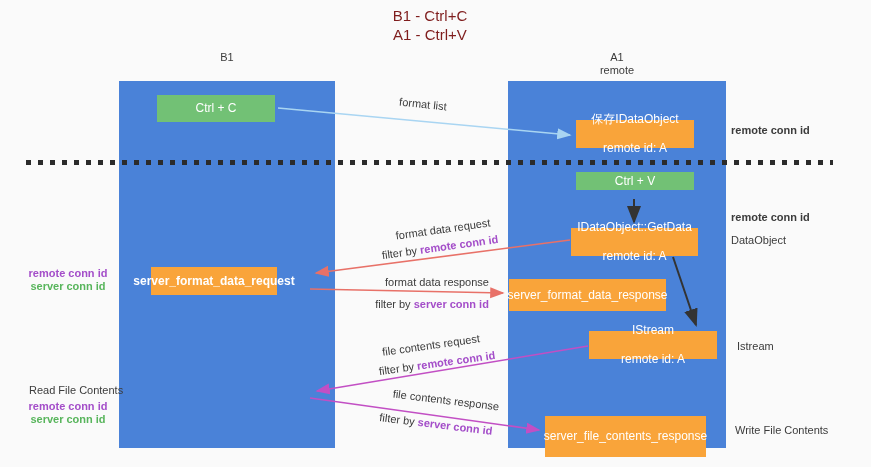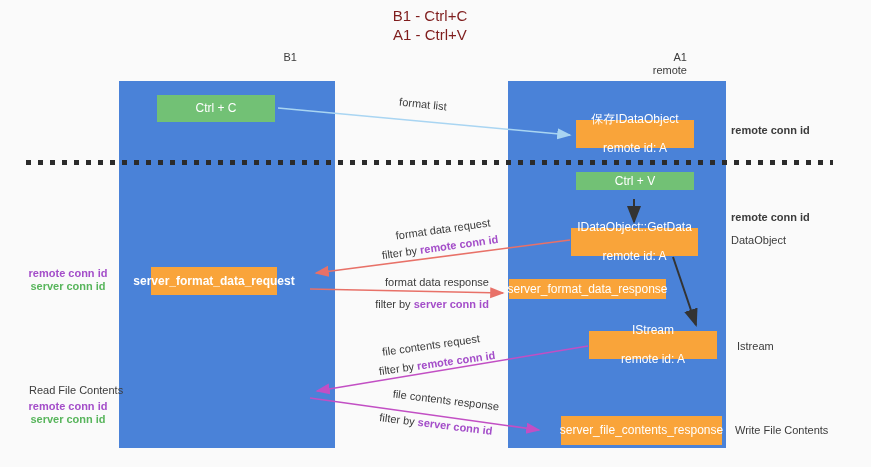--- a/index.html
+++ b/index.html
@@ -2,21 +2,21 @@
 <html><head>
 <meta charset="utf-8">
 <style>
   html,body{margin:0;padding:0;}
   body{font-family:"Liberation Sans","DejaVu Sans",sans-serif;background:#fafafa;}
   #canvas{position:relative;width:871px;height:467px;background:#fafafa;overflow:hidden;}
 
   .title{position:absolute;left:330px;top:6px;width:200px;text-align:center;
          font-size:15px;line-height:19px;color:#7f1d1d;}
 
-  .col-header{position:absolute;width:140px;text-align:right;font-size:11px;
+  .col-header{position:absolute;width:140px;text-align:center;font-size:11px;
               line-height:13px;color:#3b3b3b;}
   #hdr-b1{left:157px;top:51px;}
   #hdr-a1{left:547px;top:51px;}
 
   .column{position:absolute;top:81px;height:367px;background:#4a82d8;z-index:1;}
   #col-b1{left:119px;width:216px;}
   #col-a1{left:508px;width:218px;}
 
   .dashline{position:absolute;left:26px;top:160px;width:807px;height:5px;z-index:6;
             background:repeating-linear-gradient(90deg,#2b2b2b 0 5px,transparent 5px 12px);}
@@ -25,24 +25,24 @@
        justify-content:center;color:#fff;font-size:12px;line-height:13px;
        text-align:center;z-index:4;white-space:nowrap;}
   .box.green{background:#72c175;}
   .box.orange{background:#f9a43a;gap:16px;}
 
   #box-ctrl-c{left:157px;top:95px;width:118px;height:27px;}
   #box-save{left:576px;top:120px;width:118px;height:28px;}
   #box-ctrl-v{left:576px;top:172px;width:118px;height:18px;}
   #box-getdata{left:571px;top:228px;width:127px;height:28px;}
   #box-fmt-req{left:151px;top:267px;width:126px;height:28px;font-weight:bold;}
-  #box-fmt-resp{left:509px;top:279px;width:157px;height:20px;}
+  #box-fmt-resp{left:509px;top:279px;width:157px;height:32px;}
   #box-istream{left:589px;top:331px;width:128px;height:28px;}
   #box-file-req{left:150px;top:384px;width:160px;height:27px;}
-  #box-file-resp{left:545px;top:416px;width:161px;height:29px;margin-left:16px;}
+  #box-file-resp{left:545px;top:416px;width:161px;height:41px;}
 
   svg.arrows{position:absolute;left:0;top:0;z-index:5;pointer-events:none;}
 
   .alabel{position:absolute;font-size:11px;color:#3b3b3b;white-space:nowrap;
           z-index:7;transform-origin:center;}
   .purple{color:#a44ec9;font-weight:bold;}
   .greent{color:#58b55c;font-weight:bold;}
 
   .side-label{position:absolute;font-size:11px;color:#3b3b3b;white-space:nowrap;z-index:7;}
   .side-pair{position:absolute;font-size:11px;font-weight:bold;line-height:13px;

